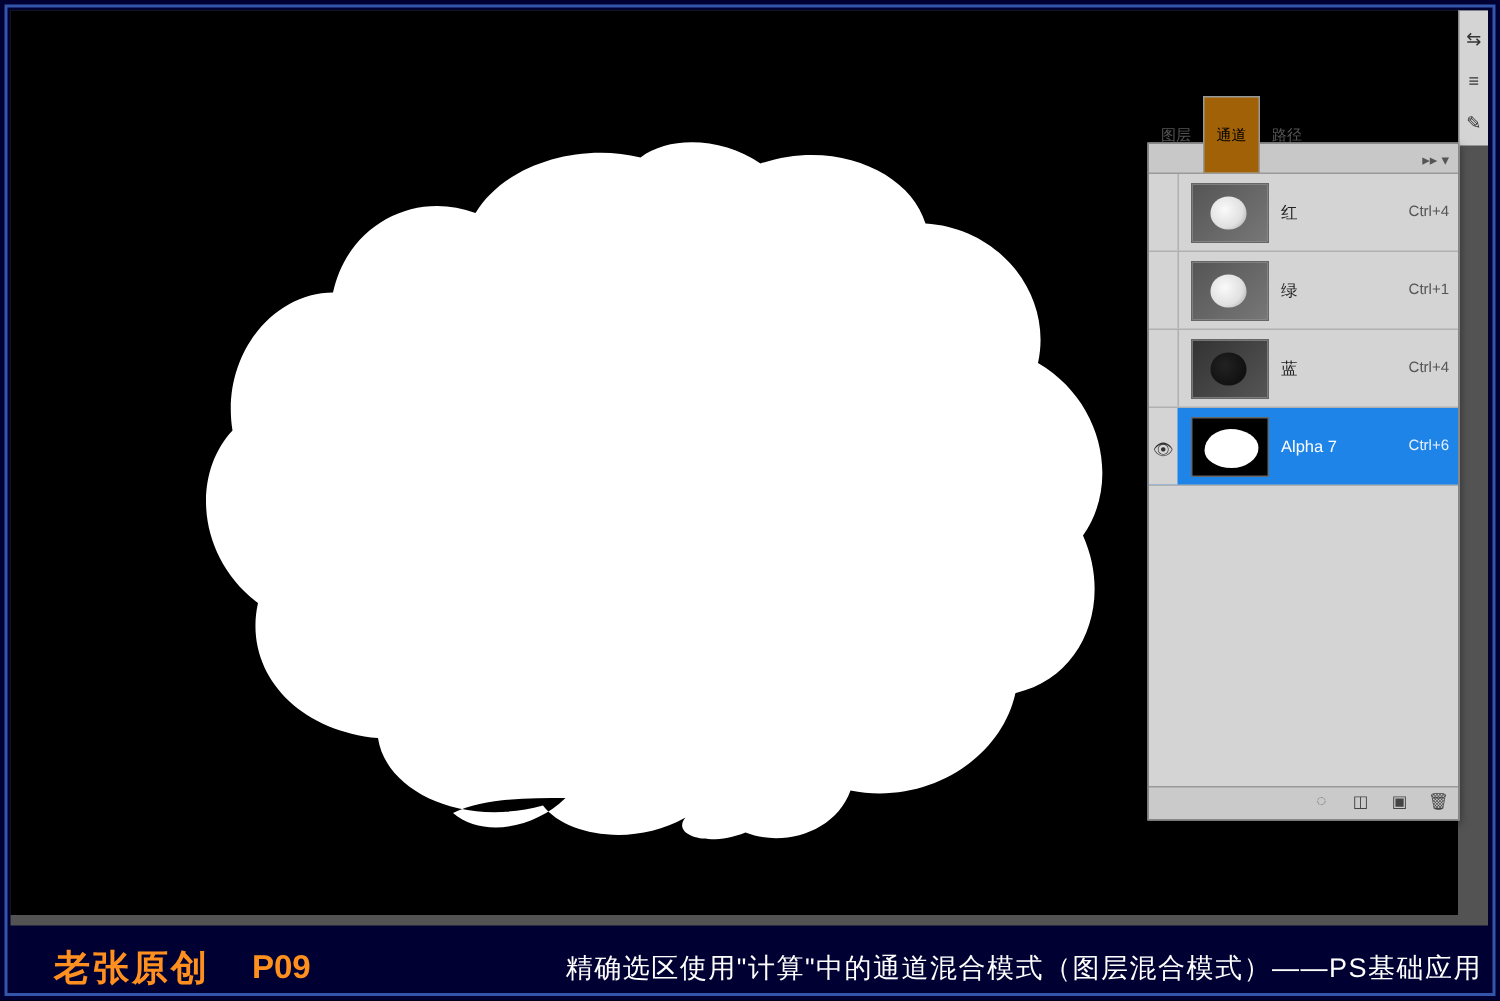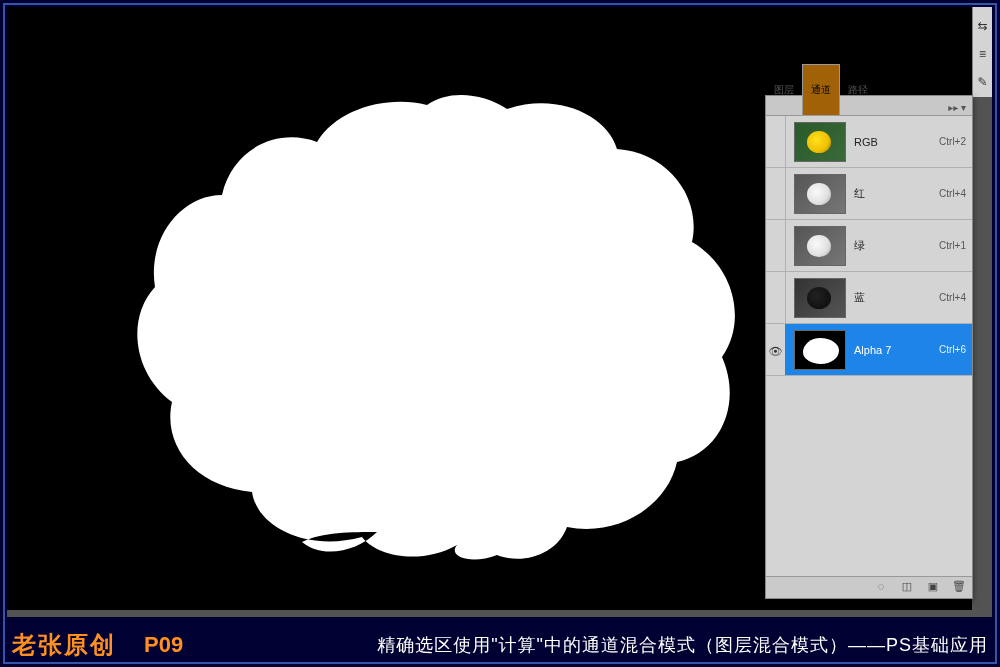--- a/index.html
+++ b/index.html
@@ -205,20 +205,21 @@
   width: 1000px; height: 44px;
   display: flex;
   align-items: center;
   padding: 0 12px;
 }
 .caption-author {
   color: #ff9020;
   font-size: 24px;
   font-weight: bold;
   letter-spacing: 2px;
+  margin-left: 24px;
 }
 .caption-page {
   color: #ff9020;
   font-size: 22px;
   font-weight: bold;
   margin-left: 28px;
 }
 .caption-desc {
   color: #fff;
   font-size: 18px;
@@ -269,26 +270,20 @@
   <div class="channels-panel">
     <div class="panel-tabs">
       <div class="panel-tab">图层</div>
       <div class="panel-tab active">通道</div>
       <div class="panel-tab">路径</div>
       <div class="panel-menu">▸▸ ▾</div>
     </div>
 
     <div class="channel-list">
 
-      <div class="channel-row">
-        <div class="vis-col"></div>
-        <div class="thumb thumb-rgb"></div>
-        <div class="channel-name">RGB</div>
-        <div class="channel-shortcut">Ctrl+2</div>
-      </div>
 
       <div class="channel-row">
         <div class="vis-col"></div>
         <div class="thumb thumb-gray"></div>
         <div class="channel-name">红</div>
         <div class="channel-shortcut">Ctrl+4</div>
       </div>
 
       <div class="channel-row">
         <div class="vis-col"></div>

